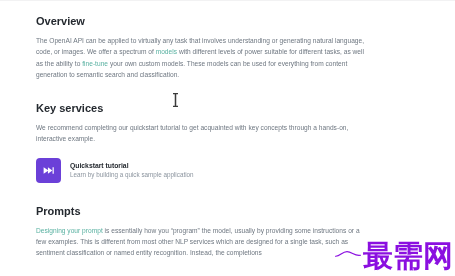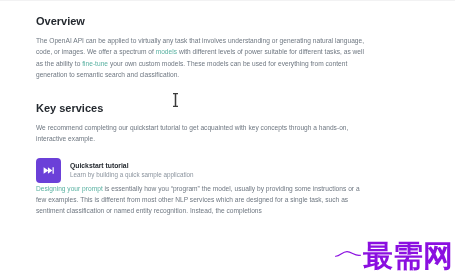--- a/index.html
+++ b/index.html
@@ -152,20 +152,21 @@
           <path d="M11 6 L19 12 L11 18 Z" fill="#ffffff"></path>
           <rect x="19.5" y="6" width="2.2" height="12" fill="#ffffff"></rect>
         </svg>
       </span>
       <span class="card-text">
         <span class="card-title">Quickstart tutorial</span>
         <span class="card-sub">Learn by building a quick sample application</span>
       </span>
     </button>
 
+    <h2 class="h2 spaced">Prompts</h2>
     <p class="body"><a class="link" href="#">Designing your prompt</a> is essentially how you “program” the model, usually by providing some instructions or a few examples. This is different from most other NLP services which are designed for a single task, such as sentiment classification or named entity recognition. Instead, the completions</p>
 
   </div>
 
   <span class="text-cursor">
     <svg width="7" height="14" viewBox="0 0 7 14" aria-hidden="true">
       <path d="M1 0.6 H6 M1 13.4 H6 M3.5 0.6 V13.4" stroke="#3a3a3a" stroke-width="1.5" fill="none"></path>
     </svg>
   </span>
 

